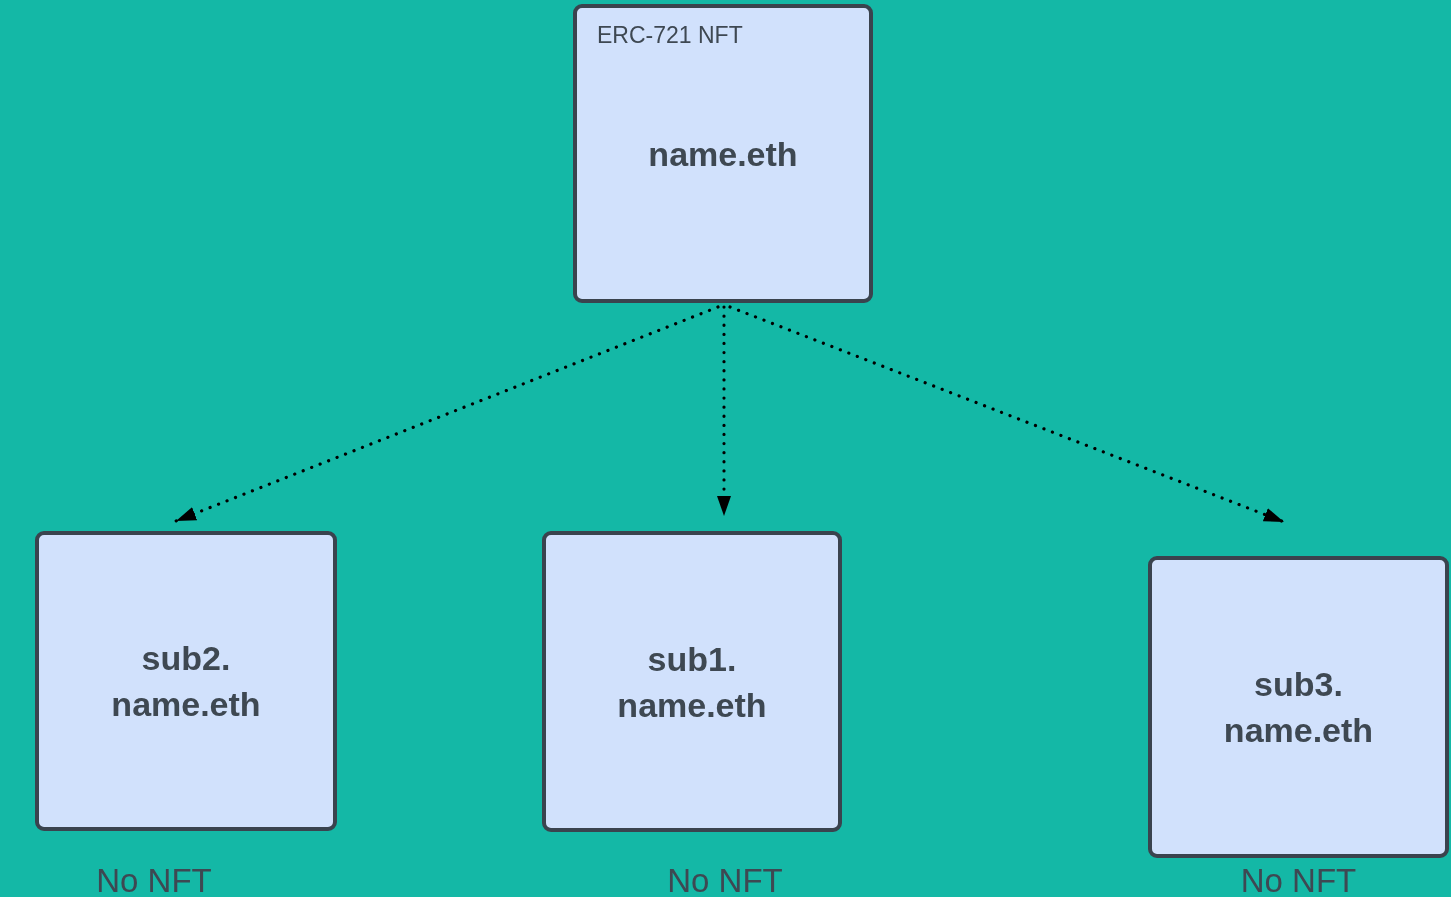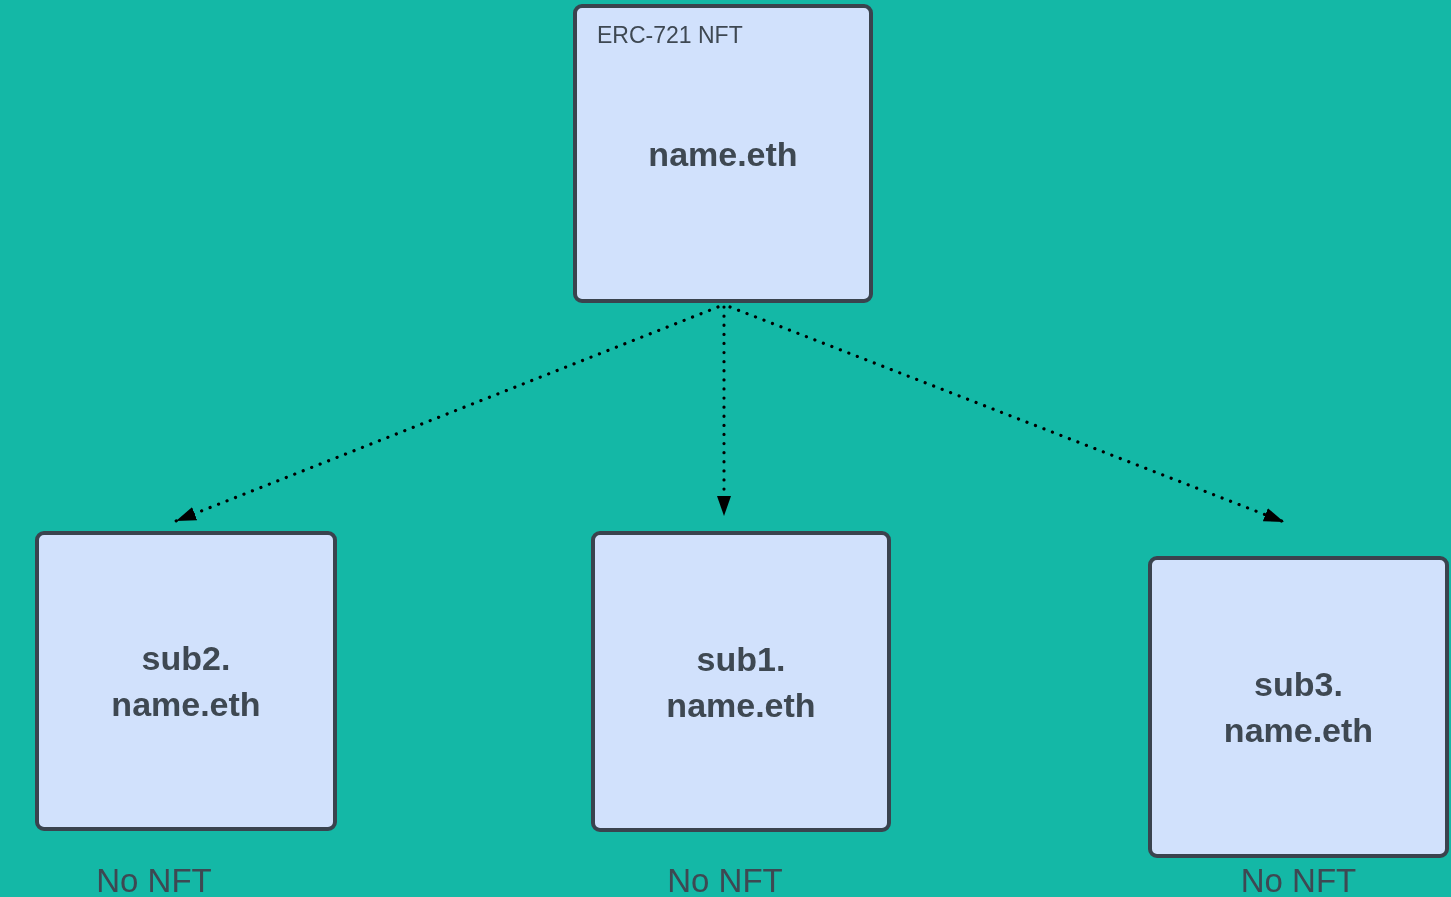--- a/index.html
+++ b/index.html
@@ -61,21 +61,21 @@
   .status-label {
     position: absolute;
     text-align: center;
     font-size: 33px;
     font-weight: 400;
     color: var(--text-color, #3e4852);
     white-space: nowrap;
   }
   .root-box    { left: 573px; top: 4px;   width: 300px; height: 299px; }
   .child-box-0 { left: 3px;   top: 531px; width: 302px; height: 300px; margin-left: 32px; }
-  .child-box-1 { left: 591px; top: 531px; width: 300px; height: 301px; }
+  .child-box-1 { left: 542px; top: 531px; width: 300px; height: 301px; }
   .child-box-2 { left: 1148px;top: 556px; width: 301px; height: 302px; }
   .status-0 { left: 3px;    top: 862px; width: 302px; }
   .status-1 { left: 575px;  top: 862px; width: 300px; }
   .status-2 { left: 1148px; top: 862px; width: 301px; }
 </style>
 </head>
 <body>
 
 <div class="canvas">
 

